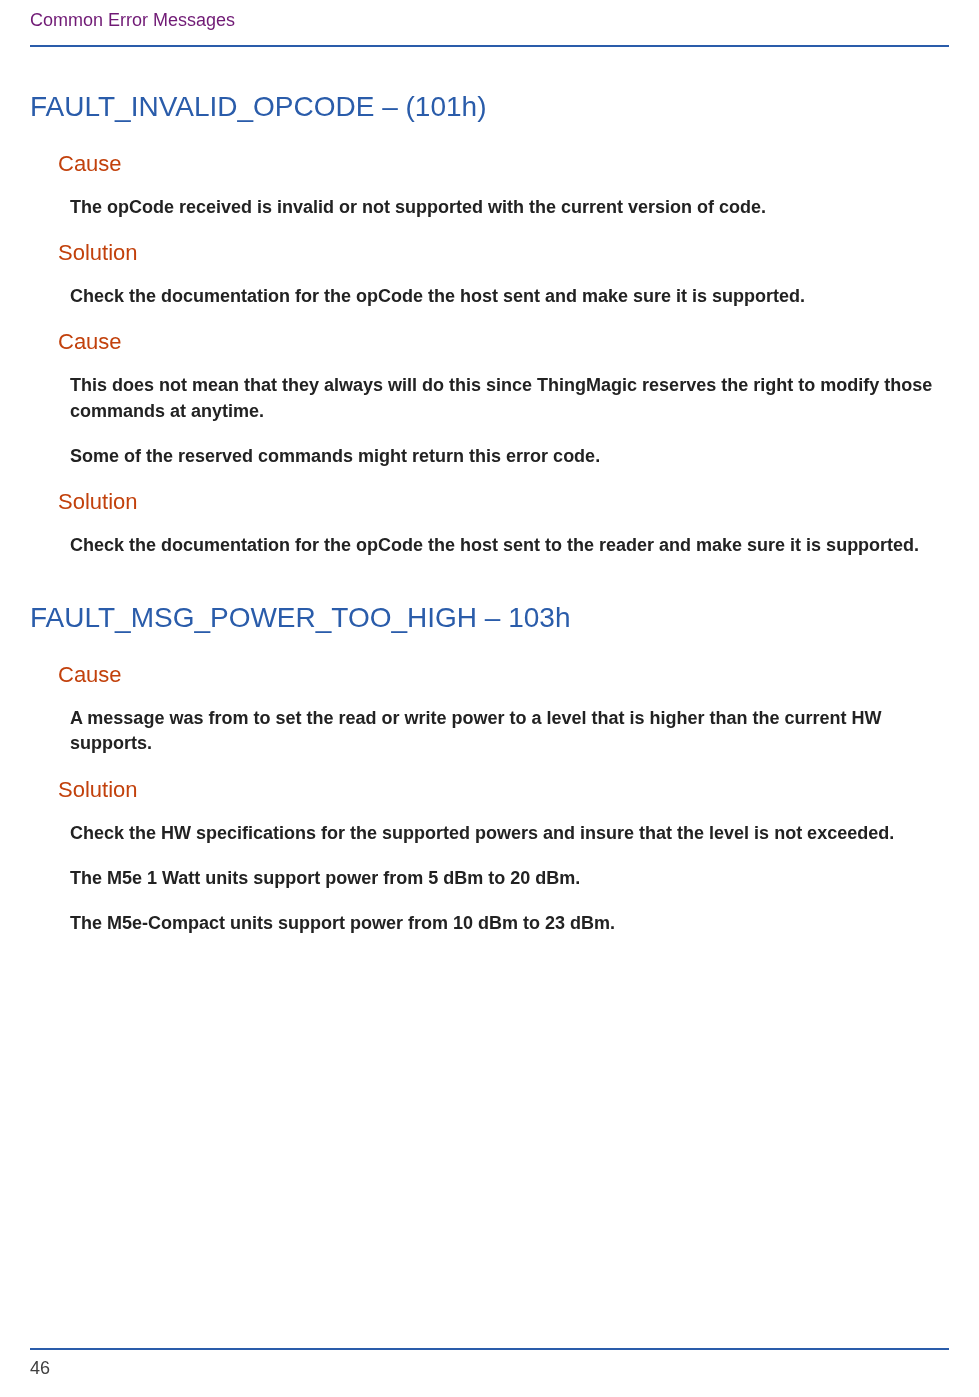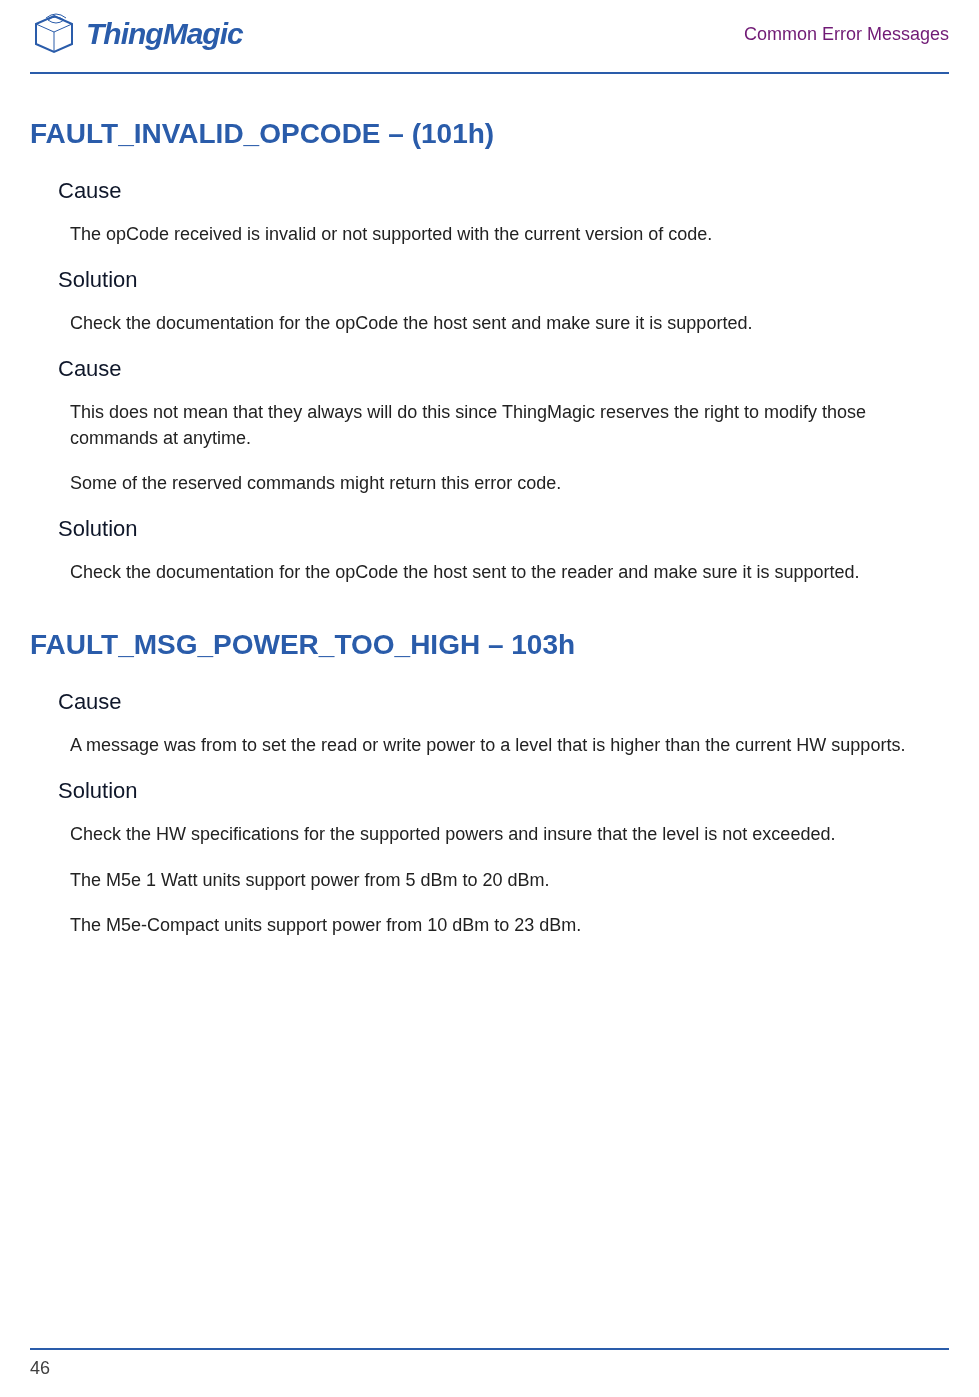--- a/index.html
+++ b/index.html
@@ -33,34 +33,34 @@
     letter-spacing: -1px;
   }
   .header-right {
     font-size: 18px;
     color: #701a75;
     font-weight: 300;
   }
   h1.fault-title {
     color: #2a5caa;
     font-size: 28px;
-    font-weight: 700;
+    font-weight: 400;
     margin-top: 44px;
     margin-bottom: 28px;
   }
   h2.sub-heading {
-    color: #0f172a;
+    color: #c2410c;
     font-size: 22px;
     font-weight: 300;
     margin-left: 28px;
     margin-bottom: 18px;
   }
   p.body-text {
     font-size: 18px;
-    font-weight: 400;
+    font-weight: 700;
     color: #222;
     margin-left: 40px;
     margin-right: 0;
     margin-bottom: 20px;
     line-height: 1.4;
   }
   .footer {
     position: absolute;
     bottom: 18px;
     left: 30px;
@@ -72,34 +72,20 @@
     font-size: 18px;
     color: #404040;
     font-weight: 300;
   }
   .icon-box svg { display: block; }
 </style>
 </head>
 <body>
 
 <div class="header">
-  <div class="logo">
-    <span class="icon-box">
-      <svg width="48" height="48" viewBox="0 0 48 48">
-        <g fill="#2a5caa" stroke="#2a5caa" stroke-width="1">
-          <polygon points="24,6 42,14 42,34 24,42 6,34 6,14" fill="#fff" stroke="#2a5caa" stroke-width="2"></polygon>
-          <polyline points="6,14 24,22 42,14" fill="none"></polyline>
-          <line x1="24" y1="22" x2="24" y2="42"></line>
-          <path d="M18,10 q8,-6 16,0 q-8,6 -16,0" fill="none"></path>
-          <path d="M16,8 q10,-8 20,0" fill="none"></path>
-        </g>
-      </svg>
-    </span>
-    <span class="logo-text">ThingMagic</span>
-  </div>
   <div class="header-right">Common Error Messages</div>
 </div>
 
 <div id="content">
     <h1 class="fault-title">FAULT_INVALID_OPCODE – (101h)</h1>
     <h2 class="sub-heading">Cause</h2>
     <p class="body-text">The opCode received is invalid or not supported with the current version of code.</p>
     <h2 class="sub-heading">Solution</h2>
     <p class="body-text">Check the documentation for the opCode the host sent and make sure it is supported.</p>
     <h2 class="sub-heading">Cause</h2>

